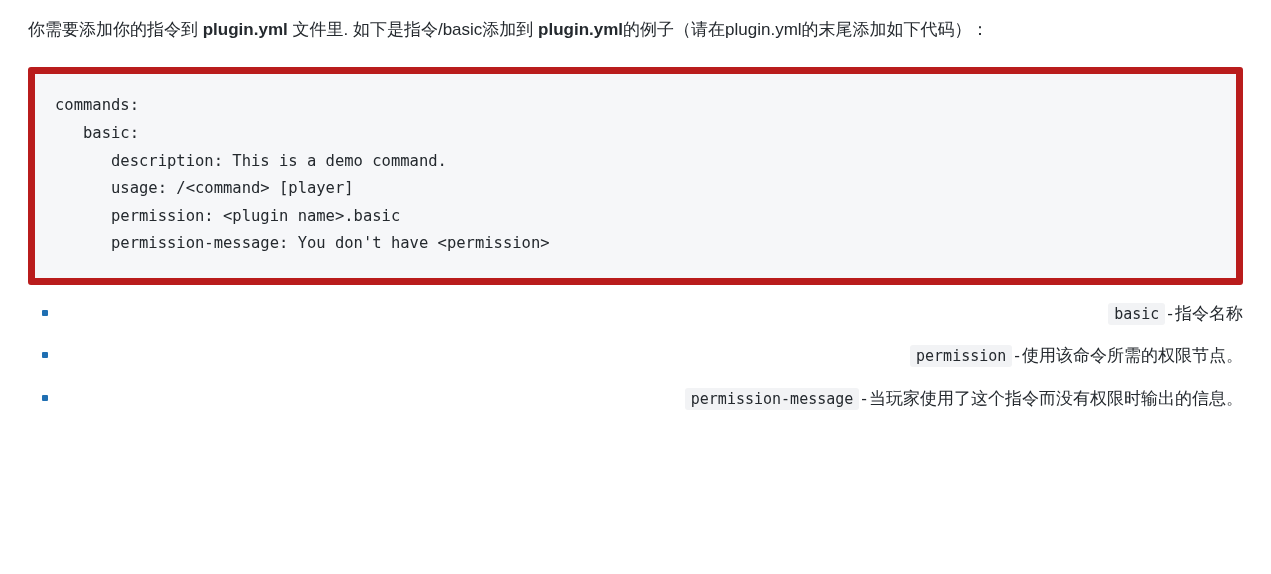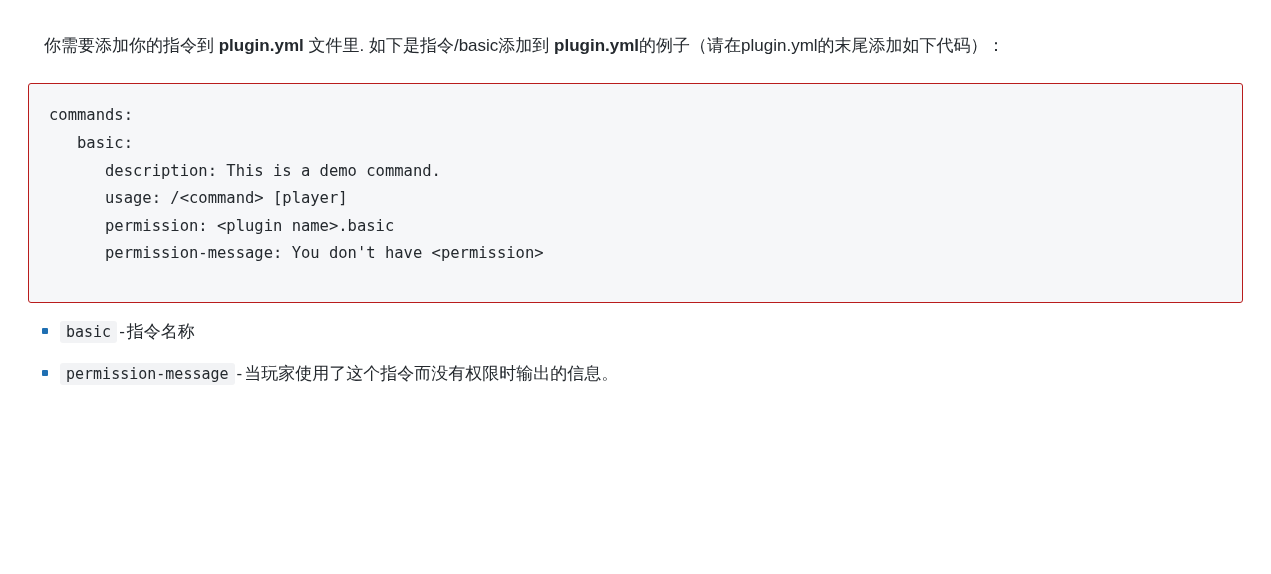--- a/index.html
+++ b/index.html
@@ -28,36 +28,36 @@
     margin: 0;
     padding-top: 10px;
     letter-spacing: -0.1px;
     color: #1b1f23;
   }
 
   
   .doc-paragraph {
     font-size: 17px;
     line-height: 1.55;
-    margin: 16px;
+    margin: 0;
     padding-top: 17px;
     color: #24292e;
     white-space: nowrap;
   }
   .doc-paragraph b {
     font-weight: bold;
   }
 
   
   .code-block {
     margin-top: 24px;
     background: #f6f7f9;
-    border: 1px solid #b91c1c;
+    border: 7px solid #b91c1c;
     border-radius: 3px;
-    padding: 18px 20px 34px 20px;
+    padding: 18px 20px 20px 20px;
     box-sizing: border-box;
     overflow: hidden;
   }
   .code-block pre {
     margin: 0;
     font-family: "DejaVu Sans Mono", monospace;
     font-size: 15.5px;
     line-height: 1.78;
     color: #24292e;
     white-space: pre;
@@ -72,20 +72,21 @@
     padding-top: 16px;
   }
   .doc-list li {
     position: relative;
     padding-left: 32px;
     font-size: 17px;
     line-height: 1.5;
     margin-bottom: 17px;
     color: #24292e;
     white-space: nowrap;
+    text-align: right;
   }
   .doc-list li .bullet {
     position: absolute;
     left: 14px;
     top: 9px;
     width: 6px;
     height: 6px;
     background: #1f6fb2;
     border-radius: 1px;
     display: block;
@@ -122,17 +123,21 @@
       permission-message: You don't have &lt;permission&gt;</pre>
   </div>
 
   <ul class="doc-list">
     <li>
       <span class="bullet"></span>
       <code class="inline">basic</code><span class="dash">-</span><span>指令名称</span>
     </li>
     <li>
       <span class="bullet"></span>
+      <code class="inline">permission</code><span class="dash">-</span><span>使用该命令所需的权限节点。</span>
+    </li>
+    <li>
+      <span class="bullet"></span>
       <code class="inline">permission-message</code><span class="dash">-</span><span>当玩家使用了这个指令而没有权限时输出的信息。</span>
     </li>
   </ul>
 
 </div>
 
 </body></html>

